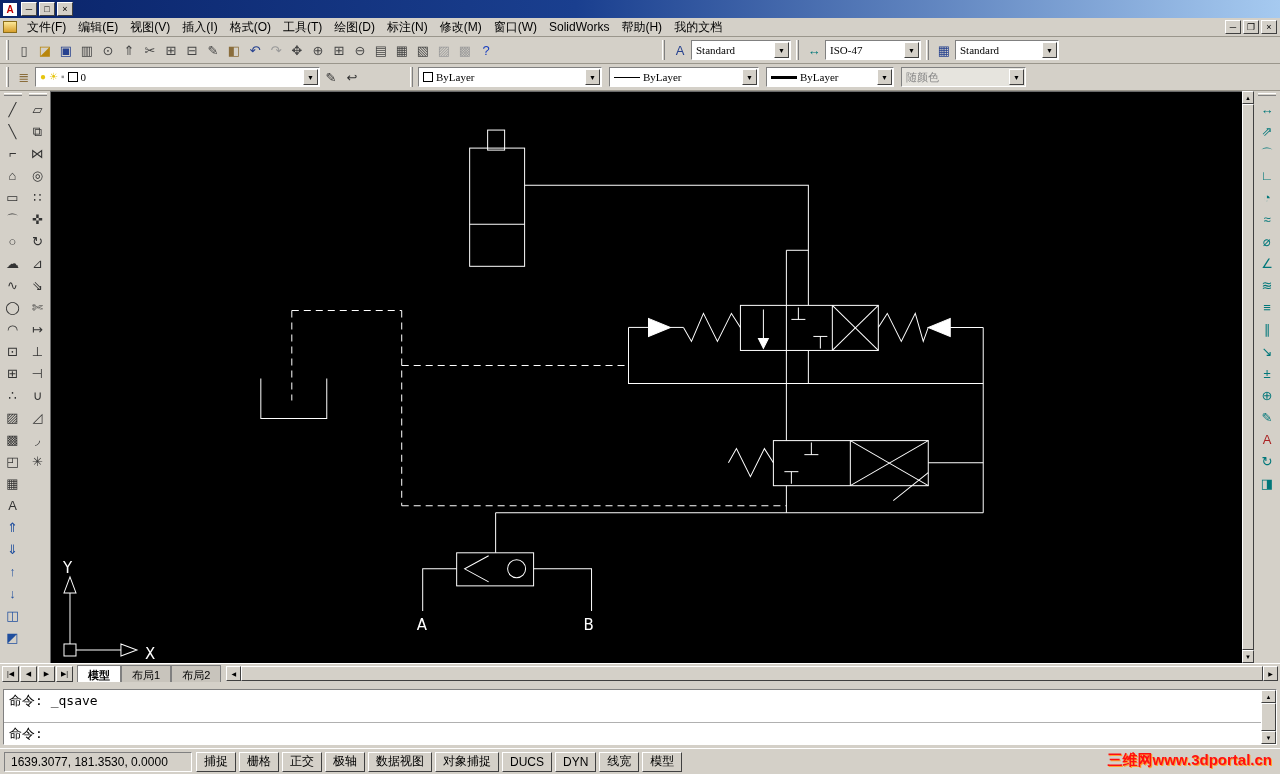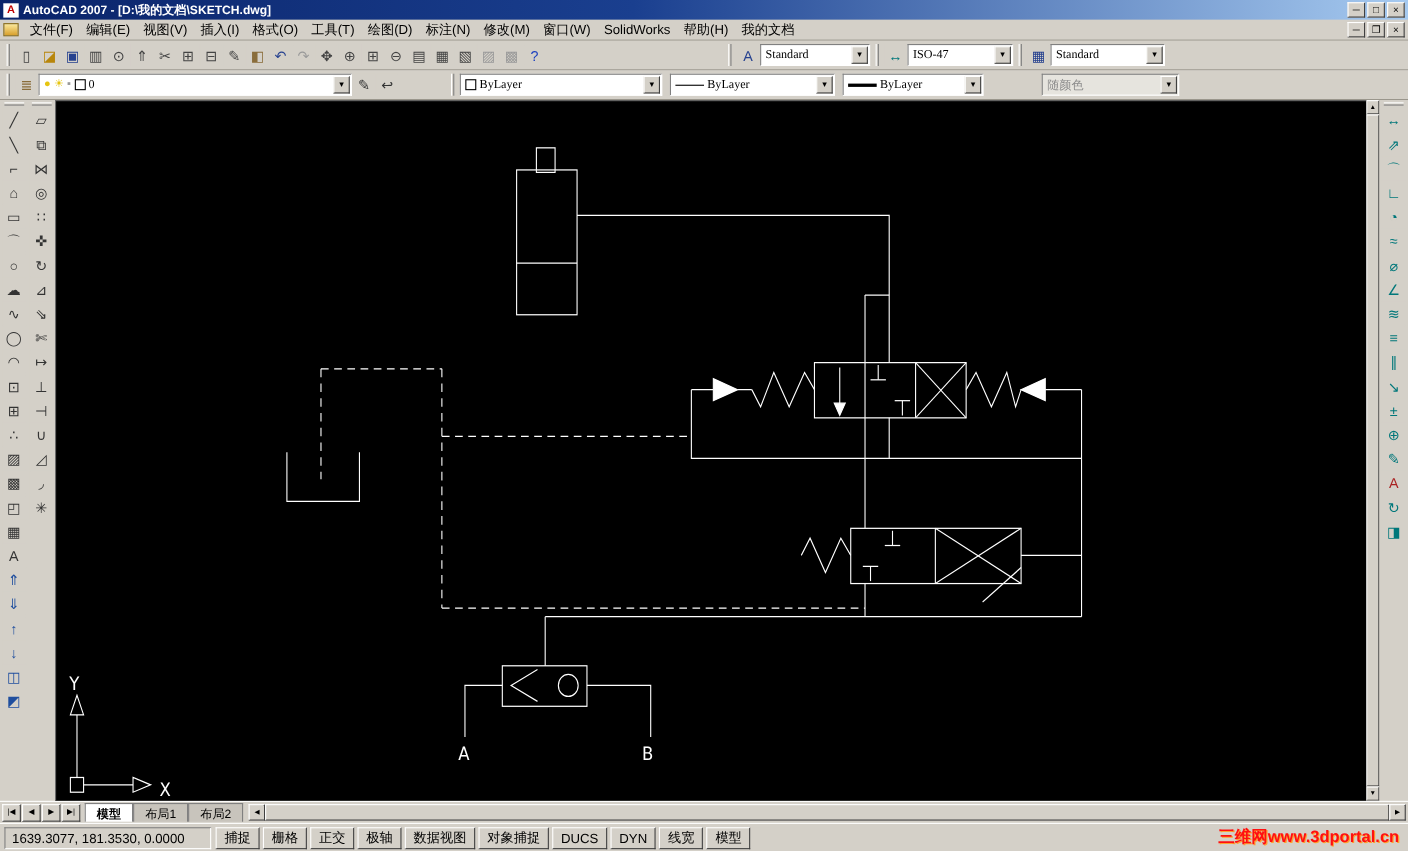--- a/index.html
+++ b/index.html
@@ -23,21 +23,21 @@
 
   
   .toolbar{height:27px;display:flex;align-items:center;gap:1px;padding:1px 2px;border-bottom:1px solid #9a968c;flex:none;background:#d4d0c8;}
   .grip{width:3px;height:20px;border-left:1px solid #ffffff;border-right:1px solid #808080;margin:0 4px;flex:none;}
   .spacer{flex:none;}
   .tb-icons{display:flex;align-items:center;gap:1px;}
   .tbtn{width:20px;height:20px;display:flex;align-items:center;justify-content:center;background:#d4d0c8;border:1px solid #d4d0c8;padding:0;flex:none;}
   .tbtn .glyph{font-size:13px;line-height:1;color:#333;}
   .combo{height:20px;background:#fff;border:1px solid;border-color:#808080 #ffffff #ffffff #808080;display:flex;align-items:center;font-size:11px;padding-left:4px;gap:3px;flex:none;}
   .combo-text{flex:1;white-space:nowrap;overflow:hidden;color:#000;font-family:Liberation Serif, serif;}
-  .combo.disabled{background:#e6e4de;margin-left:46px;}
+  .combo.disabled{background:#e6e4de;}
   .combo.disabled .combo-text{color:#8a8a8a;}
   .combo-arrow{width:15px;height:16px;background:#d4d0c8;border:1px solid;border-color:#ffffff #404040 #404040 #ffffff;font-size:7px;display:flex;align-items:center;justify-content:center;margin-right:1px;flex:none;color:#000;}
   .swatch{width:10px;height:10px;background:#ffffff;border:1px solid #000;flex:none;}
   .mini{font-size:10px;line-height:1;flex:none;}
   .lt-sample{width:26px;height:0;border-top:1px solid #000;flex:none;}
   .lw-sample{width:26px;height:0;border-top:3px solid #000;flex:none;}
 
   
   .main{flex:1;display:flex;min-height:0;}
   .left-dock{width:50px;display:flex;flex:none;background:#d4d0c8;}
@@ -84,21 +84,20 @@
   .sbtn{height:20px;padding:0 7px;font-size:12px;background:#d4d0c8;border:1px solid;border-color:#ffffff #404040 #404040 #ffffff;color:#000;white-space:nowrap;}
   .watermark{position:absolute;right:8px;bottom:4px;color:#ff1010;font-size:15px;font-weight:bold;text-shadow:1px 1px 0 #ffa030;white-space:nowrap;}
 </style>
 </head>
 <body>
 
 <div class="app">
 
   <div class="titlebar">
     <span class="app-icon">A</span>
-    <span class="title-text">AutoCAD 2007 - [D:\我的文档\SKETCH.dwg]</span>
     <span class="win-btns">
       <button class="winbtn">─</button>
       <button class="winbtn">□</button>
       <button class="winbtn">×</button>
     </span>
   </div>
 
   <div class="menubar">
     <span class="dwg-icon"></span>
     <div class="menu-items">
@@ -684,20 +683,38 @@
 
         <div class="doc-tab">布局2</div>
       </div>
     <div class="hscrollbar">
       <button class="harrow">◀</button>
       <div class="hthumb"></div>
       <button class="harrow">▶</button>
     </div>
   </div>
 
+  <div class="cmdarea">
+    <div class="cmd-splitter"></div>
+    <div class="cmd-box">
+      <div class="cmd-text">
+        <div class="cmd-history">
+          <span>命令: _qsave</span>
+        </div>
+        <div class="cmd-prompt">
+          <span>命令:</span>
+        </div>
+      </div>
+      <div class="cmd-scroll">
+        <button class="sarrow">▲</button>
+        <div class="vthumb"></div>
+        <button class="sarrow">▼</button>
+      </div>
+    </div>
+  </div>
 
   <div class="statusbar">
     <div class="coords">1639.3077, 181.3530, 0.0000</div>
     <div class="toggles">
 
         <button class="sbtn">捕捉</button>
 
         <button class="sbtn">栅格</button>
 
         <button class="sbtn">正交</button>

